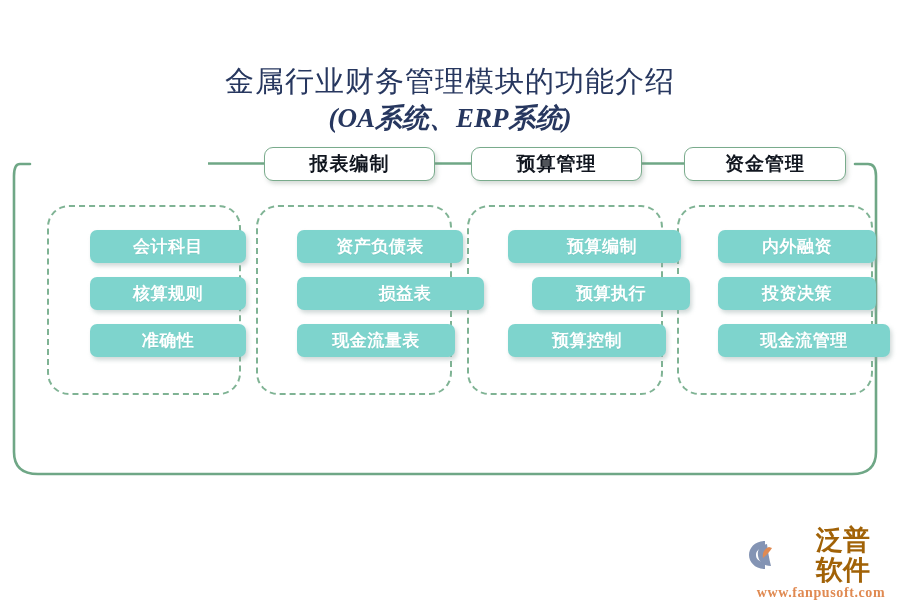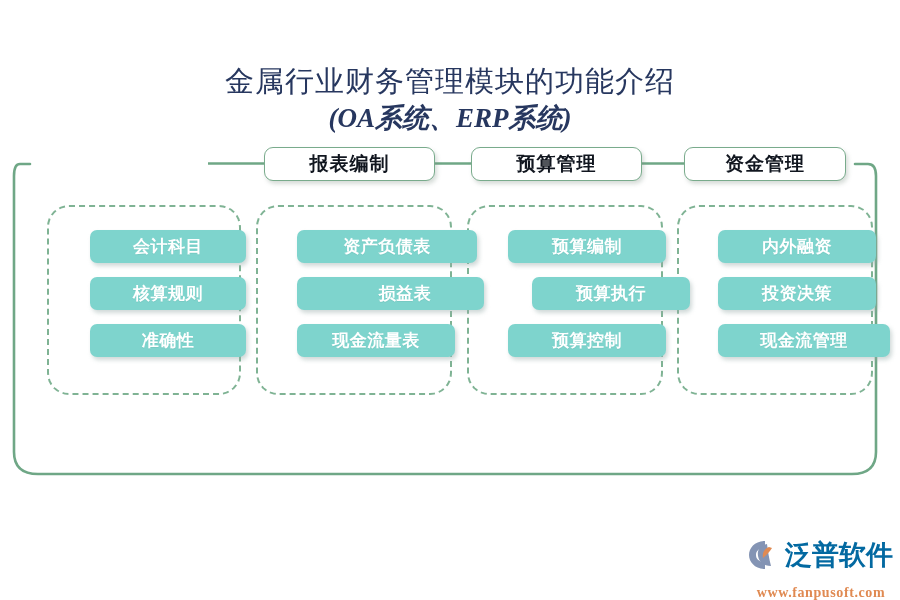--- a/index.html
+++ b/index.html
@@ -122,24 +122,25 @@
   }
   #logo .logo-mark {
     width: 34px;
     height: 32px;
     flex: 0 0 auto;
     margin-right: 3px;
   }
   #logo .logo-word {
     font-size: 27px;
     font-weight: bold;
-    color: #0369a1;
+    color: #a16207;
     font-family: "Liberation Sans", "DejaVu Sans", sans-serif;
     letter-spacing: 0px;
     line-height: 30px;
+    margin-left: 31px;
   }
   #logo .logo-url {
     font-size: 14px;
     font-weight: bold;
     color: #e08a52;
     font-family: "Liberation Serif", "DejaVu Serif", serif;
     letter-spacing: 0.6px;
     text-align: center;
     width: 146px;
     margin-top: 13px;
@@ -191,31 +192,31 @@
   <div class="chip" style="left:66px; top:230px; width:156px;">
     <span>会计科目</span>
   </div>
   <div class="chip" style="left:66px; top:277px; width:156px;">
     <span>核算规则</span>
   </div>
   <div class="chip" style="left:66px; top:324px; width:156px;">
     <span>准确性</span>
   </div>
 
-  <div class="chip" style="left:273px; top:230px; width:180px;">
+  <div class="chip" style="left:273px; top:230px; width:166px;">
     <span>资产负债表</span>
   </div>
   <div class="chip" style="left:273px; top:277px; width:158px;padding-left:29px;">
     <span>损益表</span>
   </div>
   <div class="chip" style="left:273px; top:324px; width:158px;">
     <span>现金流量表</span>
   </div>
 
-  <div class="chip" style="left:484px; top:230px; width:158px;">
+  <div class="chip" style="left:484px; top:230px; width:158px;padding-left:15px;">
     <span>预算编制</span>
   </div>
   <div class="chip" style="left:508px; top:277px; width:158px;">
     <span>预算执行</span>
   </div>
   <div class="chip" style="left:484px; top:324px; width:158px;">
     <span>预算控制</span>
   </div>
 
   <div class="chip" style="left:694px; top:230px; width:158px;">

